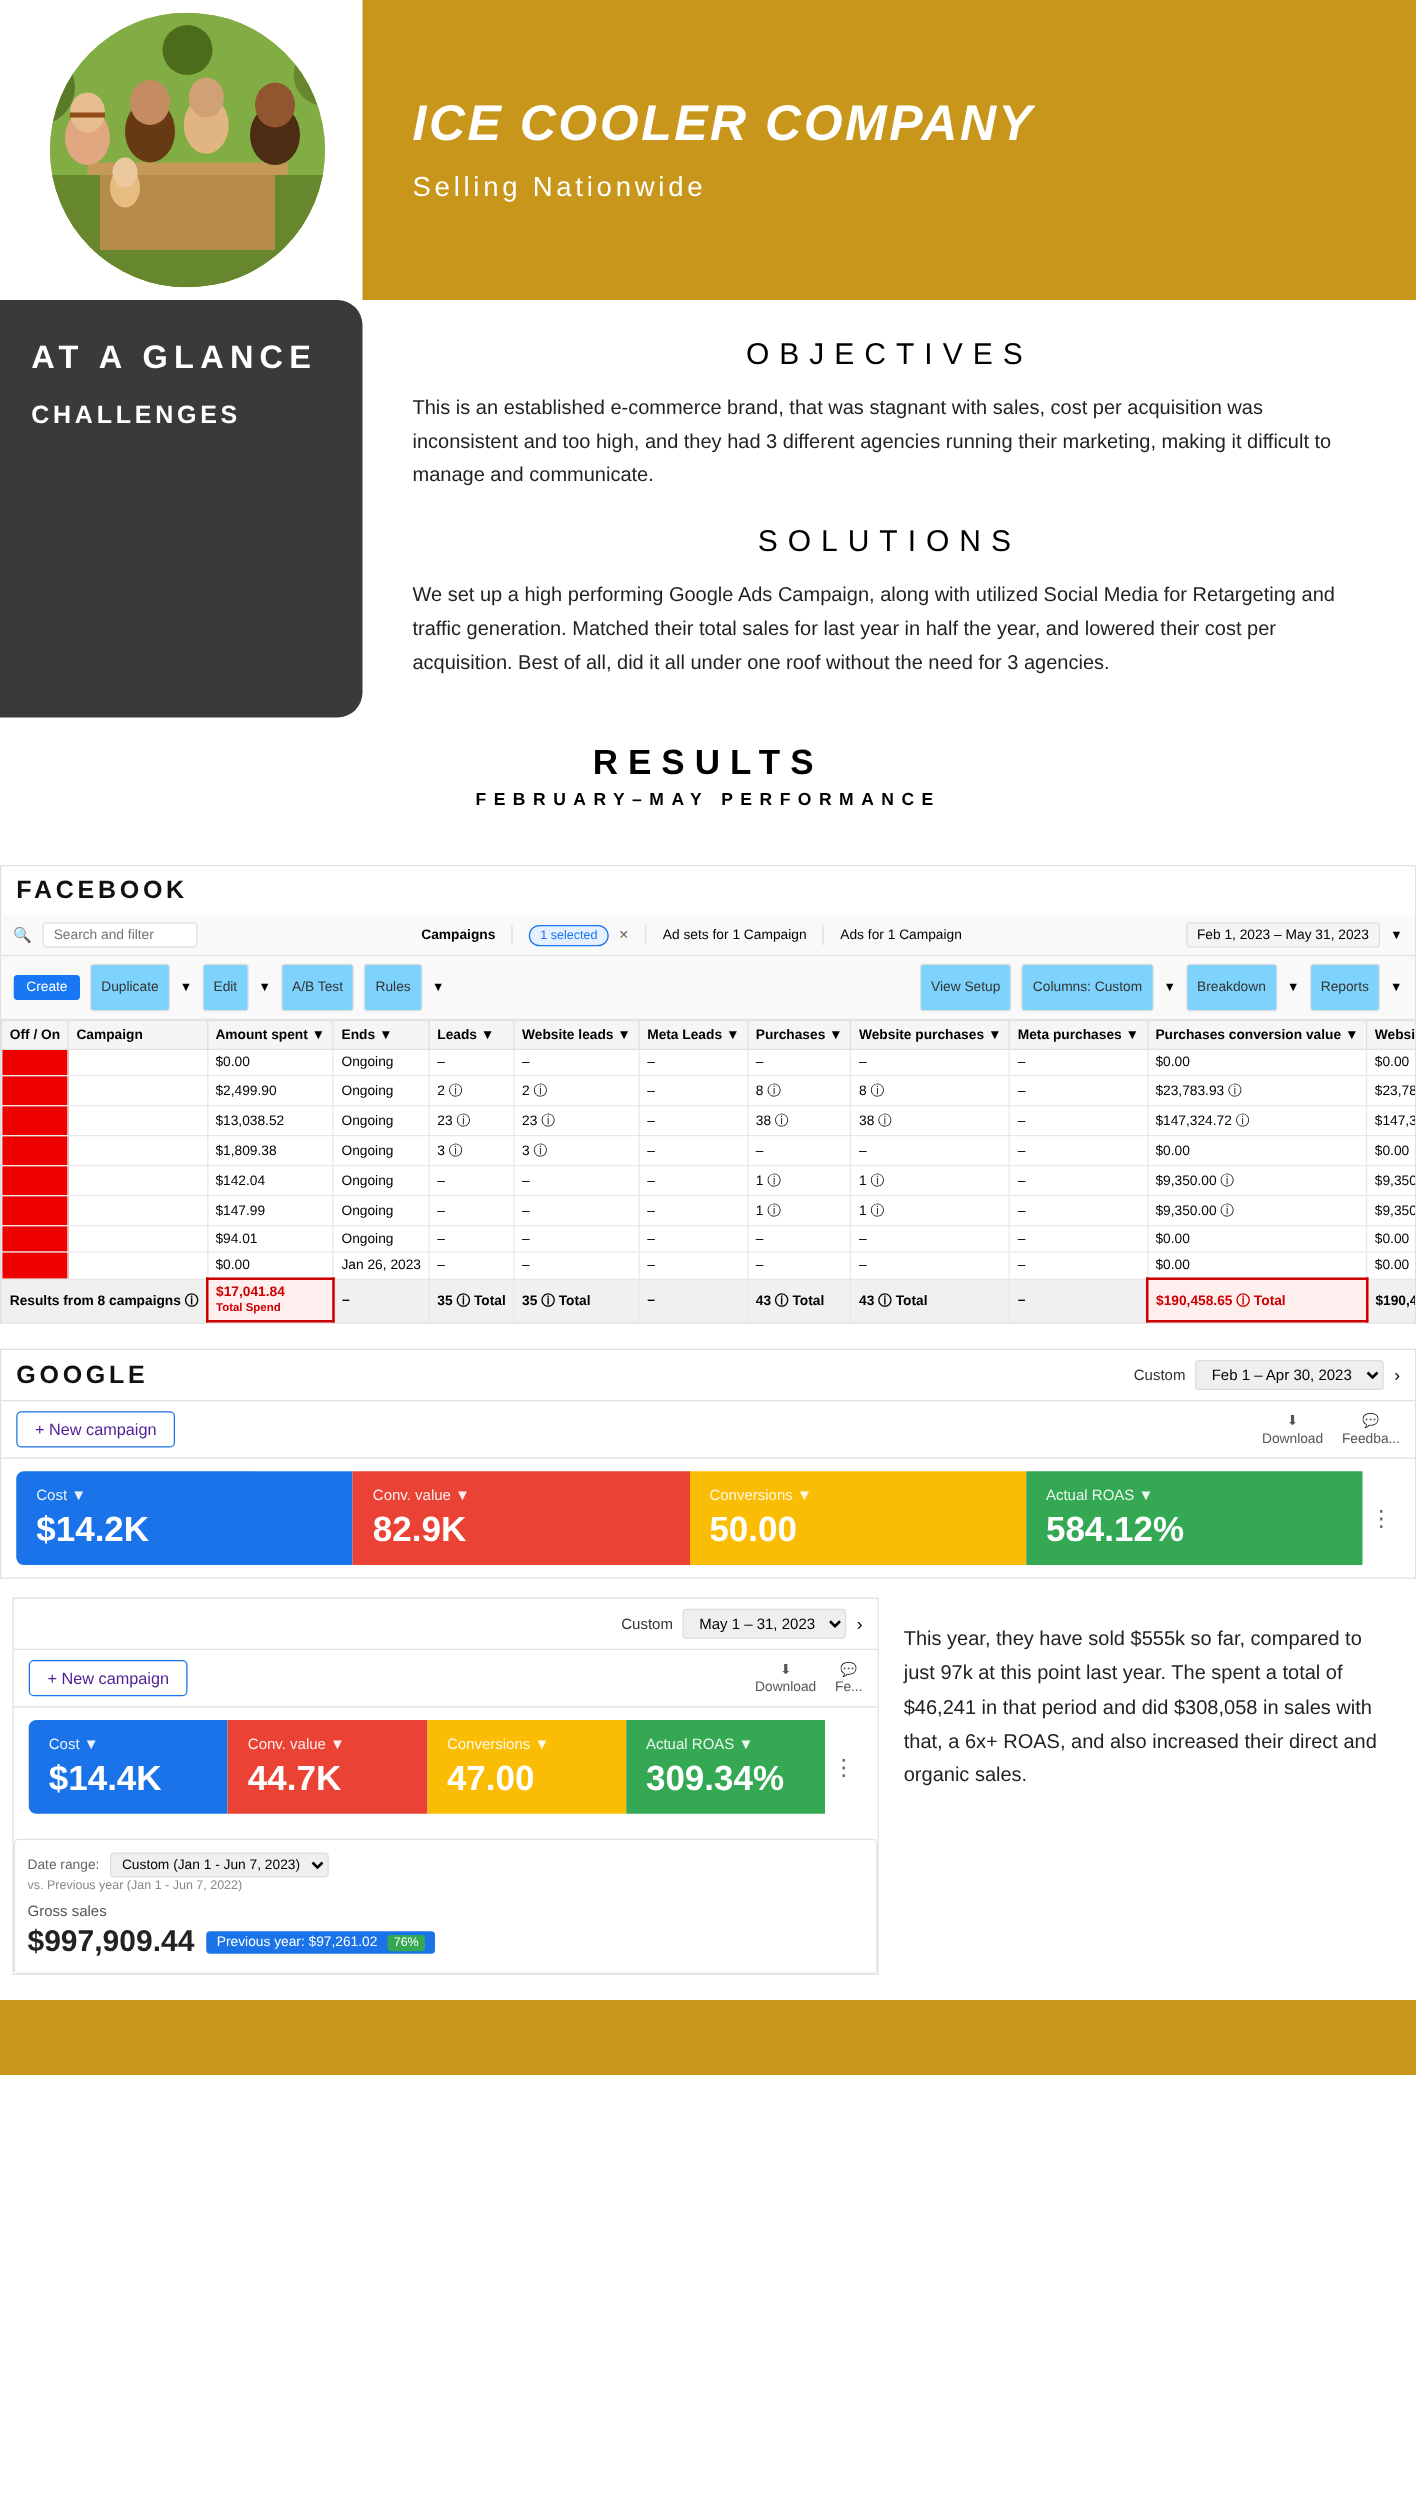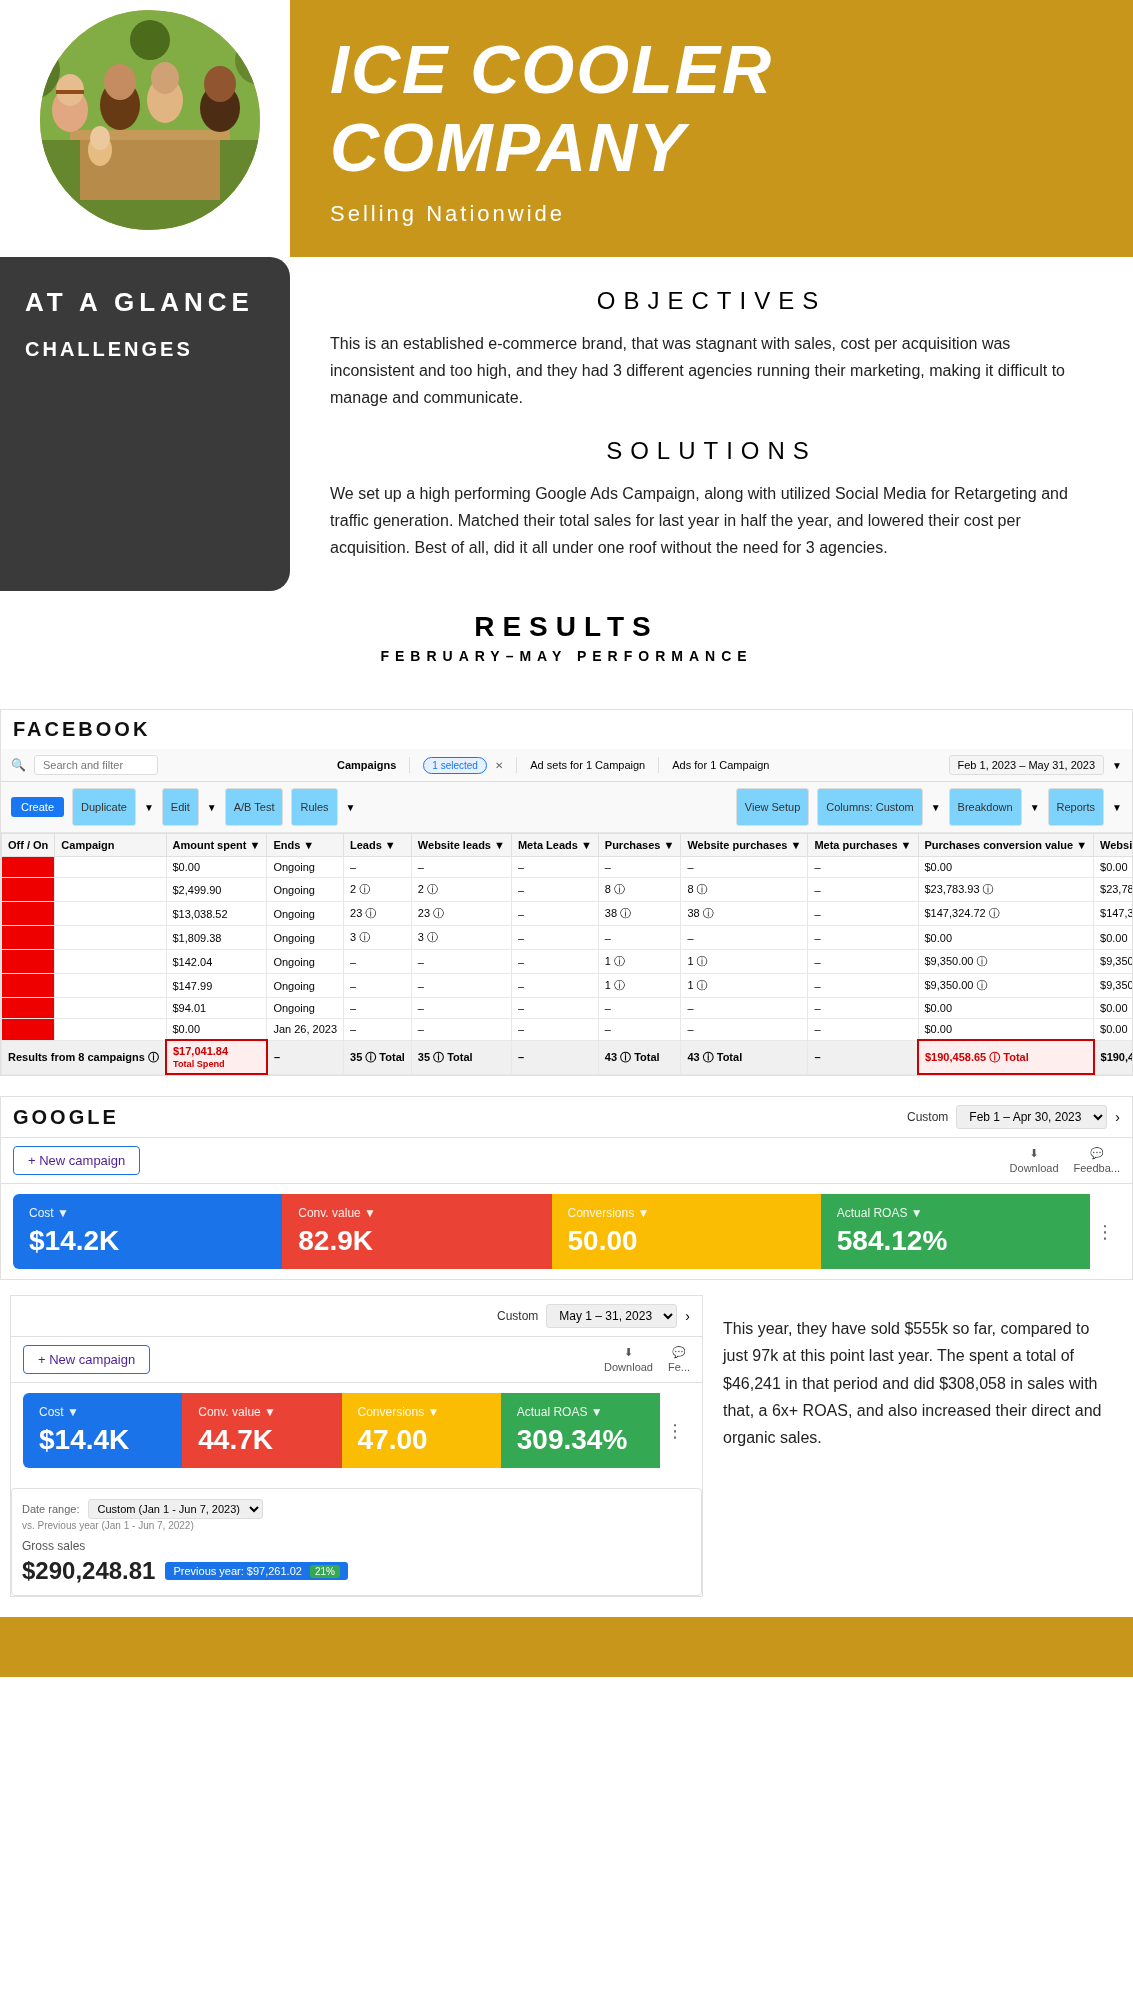--- a/index.html
+++ b/index.html
@@ -15,21 +15,21 @@
 
     .header-title-block {
       flex: 1;
       background: #c8961a;
       display: flex;
       flex-direction: column;
       justify-content: center;
       padding: 30px 40px;
     }
     .company-title {
-      font-size: 68px;
+      font-size: 40px;
       font-weight: 900;
       color: #fff;
       letter-spacing: 2px;
       text-transform: uppercase;
       font-style: italic;
     }
     .company-subtitle {
       font-size: 22px;
       color: #fff;
       margin-top: 15px;
@@ -636,24 +636,24 @@
         <div class="sales-dash-header">
           <span>Date range:</span>
           <select style="font-size:11px; border:1px solid #ddd; border-radius:3px; padding:2px 5px; margin-left:5px;">
             <option>Custom (Jan 1 - Jun 7, 2023)</option>
           </select>
           <br>
           <span style="color:#888; font-size:10px;">vs. Previous year (Jan 1 - Jun 7, 2022)</span>
         </div>
         <div style="font-size:12px; color:#555; margin-bottom:4px;">Gross sales</div>
         <div style="display:flex; align-items:center; gap:10px;">
-          <div class="sales-value">$290,248.81</div>
+          <div class="sales-value">$997,909.44</div>
           <div style="background:#1a73e8; color:#fff; border-radius:3px; padding:3px 8px; font-size:11px;">
             <span>Previous year: $97,261.02</span>
-            <span style="background:#34a853; color:#fff; border-radius:3px; padding:1px 5px; margin-left:5px; font-size:10px;">21%</span>
+            <span style="background:#34a853; color:#fff; border-radius:3px; padding:1px 5px; margin-left:5px; font-size:10px;">76%</span>
           </div>
         </div>
       </div>
     </div>
   </div>
 
   <div style="width:420px; padding:20px;">
     <p class="section-body">This year, they have sold $555k so far, compared to just 97k at this point last year. The spent a total of $46,241 in that period and did $308,058 in sales with that, a 6x+ ROAS, and also increased their direct and organic sales.</p>
   </div>
 </div>

